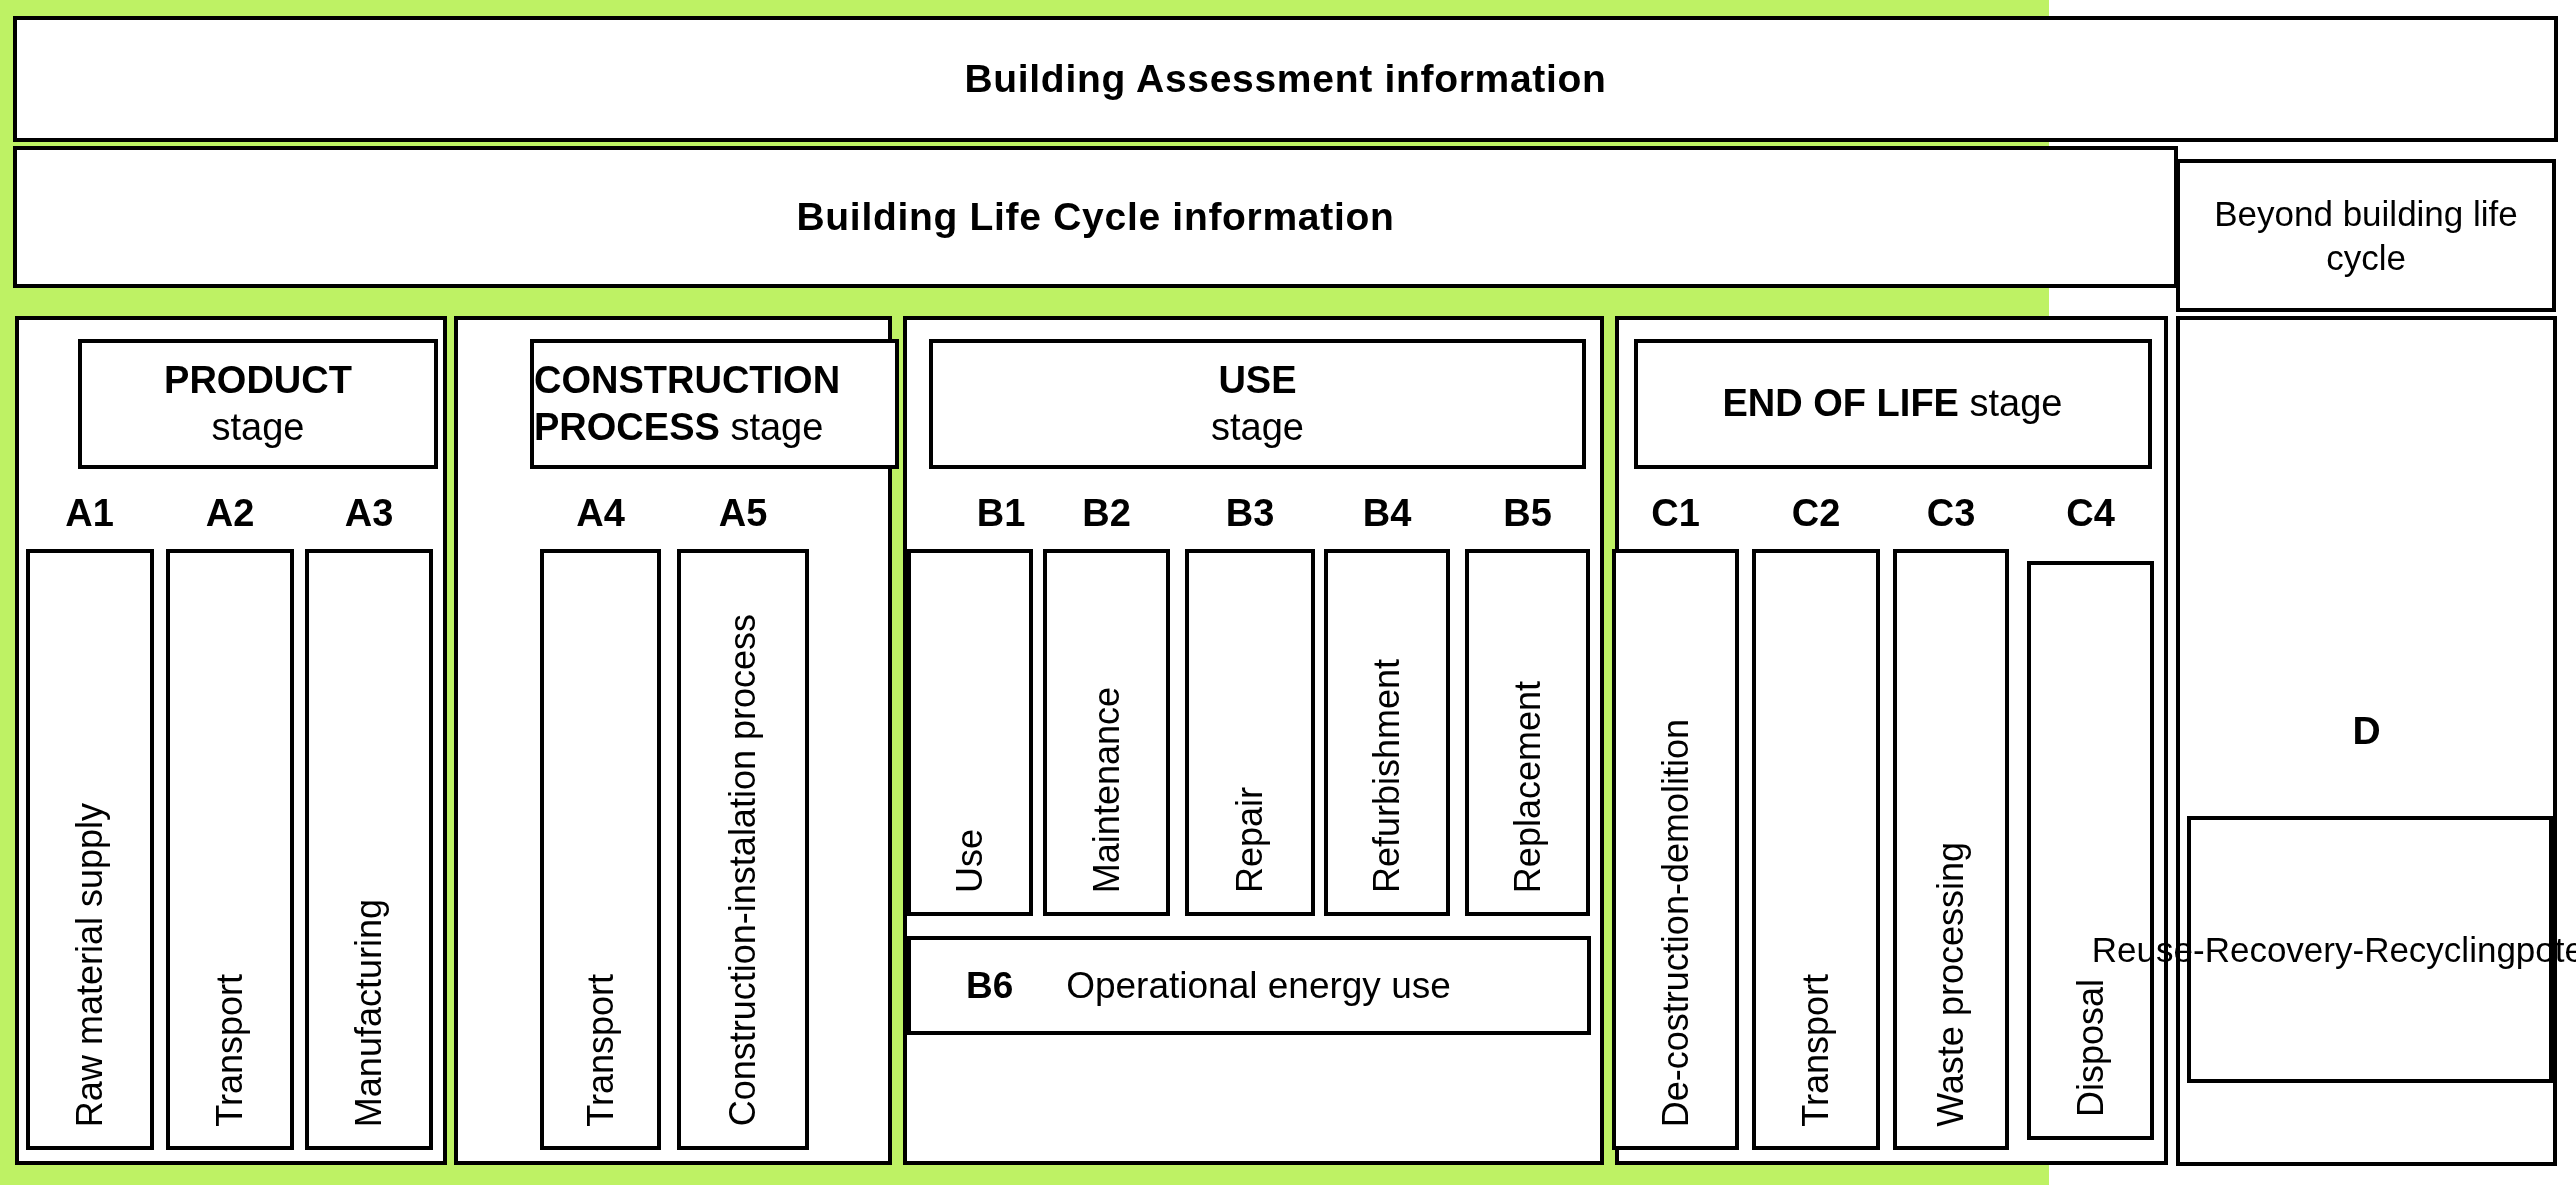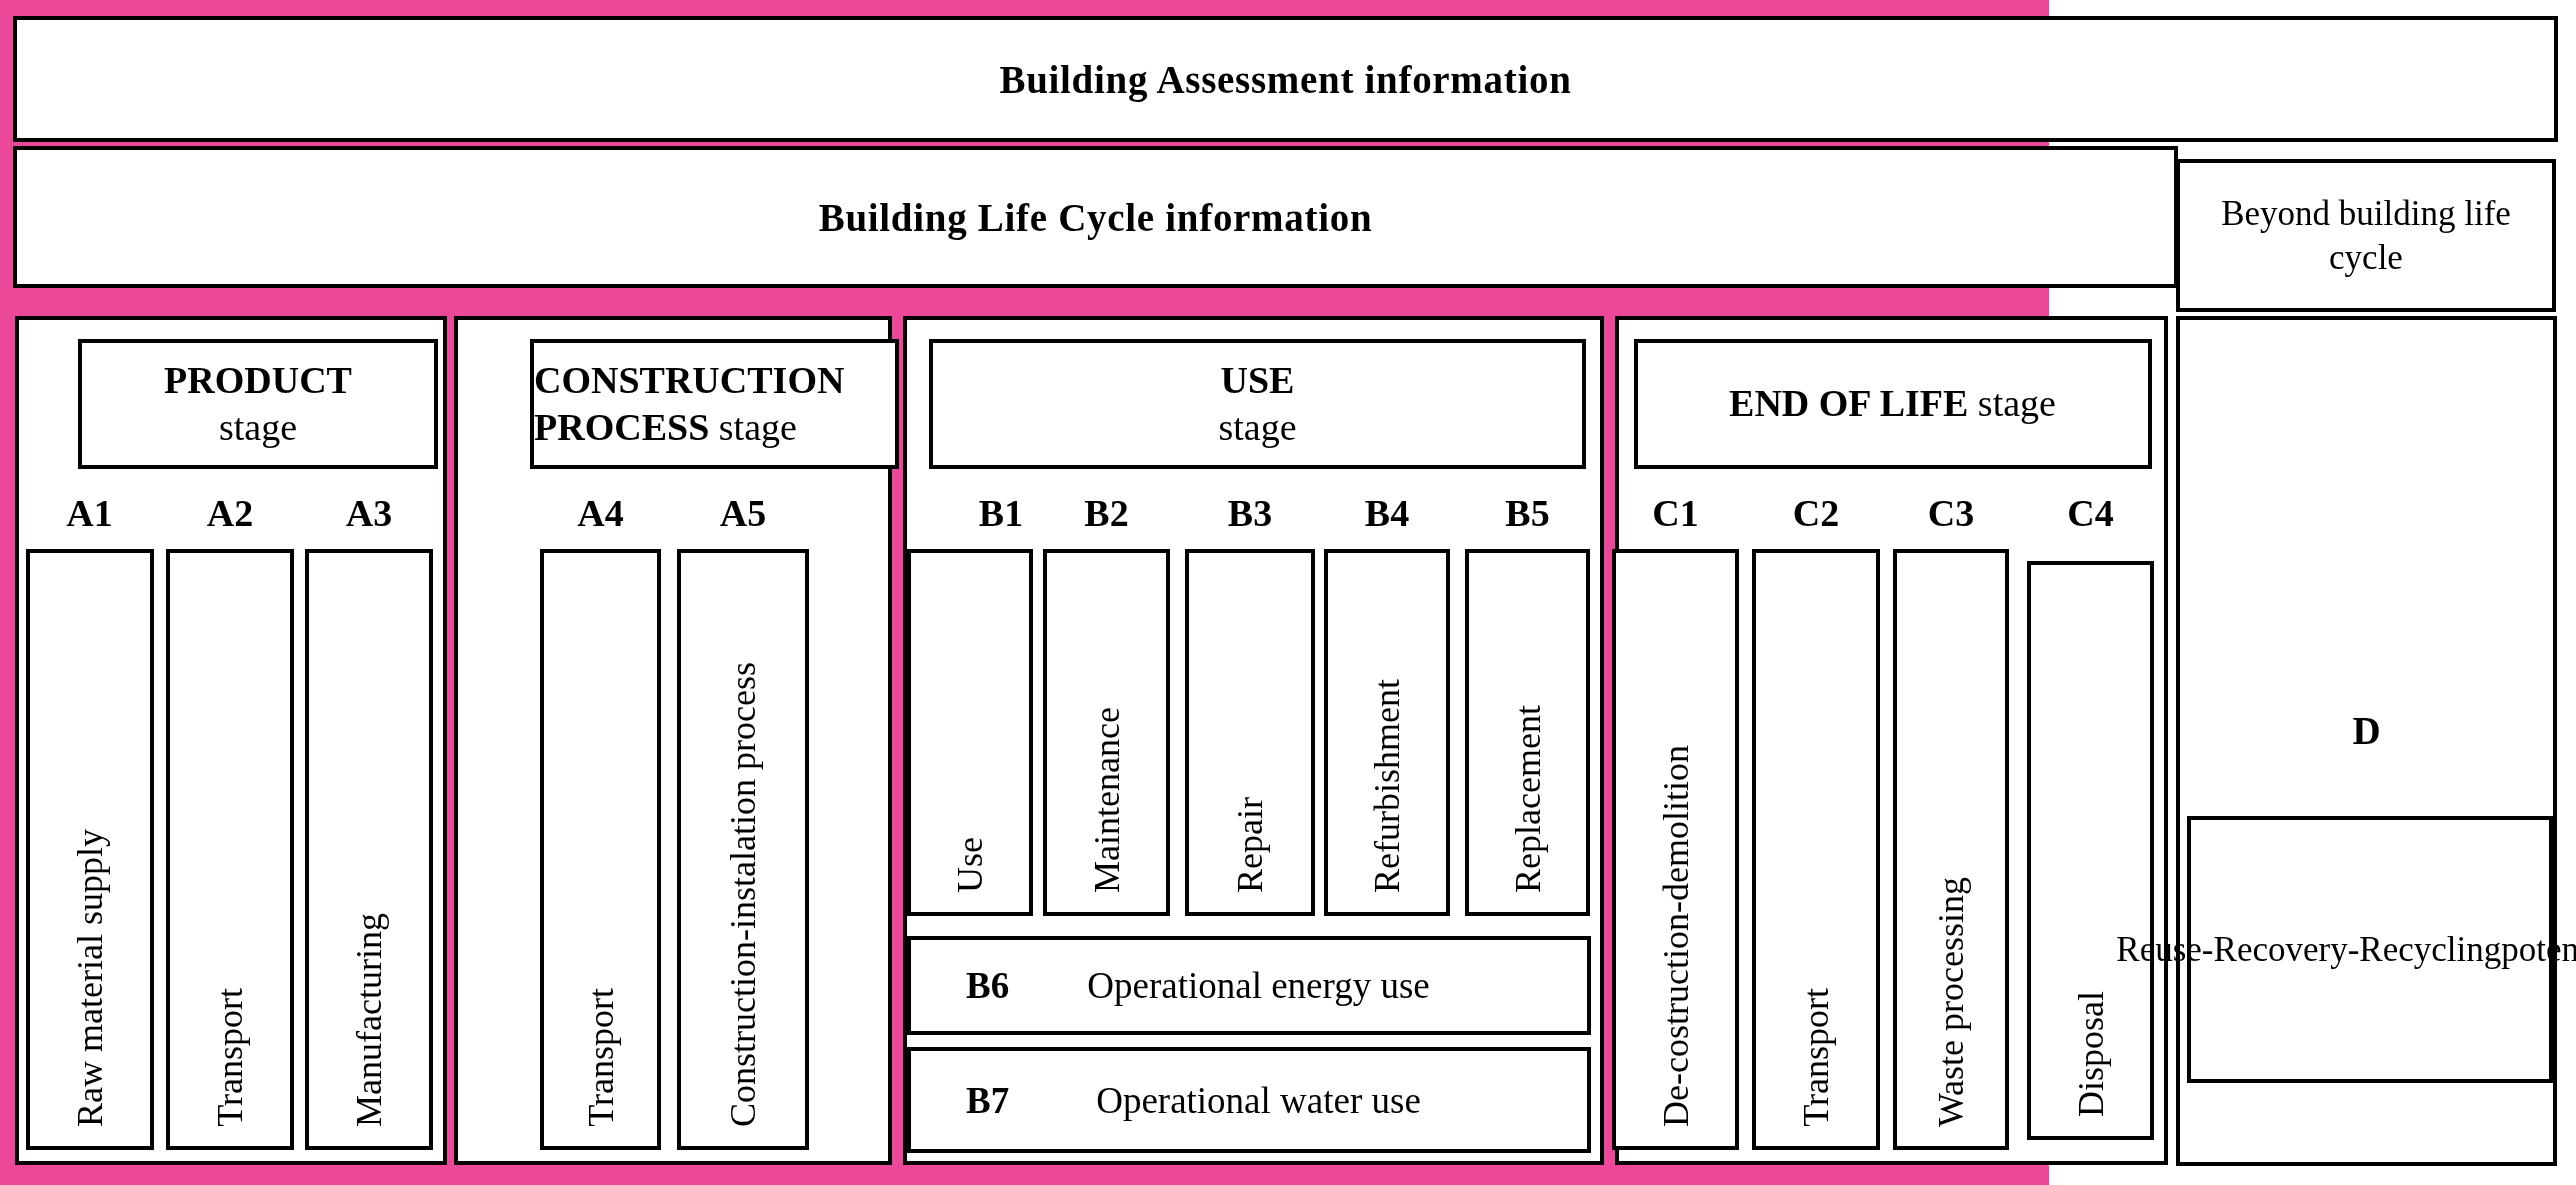--- a/index.html
+++ b/index.html
@@ -1,18 +1,18 @@
 <!DOCTYPE html>
 <html style="font-size:11px"><head>
 <meta charset="utf-8">
 <style>
   html,body{margin:0;padding:0;background:#fff;}
   .canvas{
-    position:relative;width:2049px;height:1185px;background:#ec4899;
-    font-family:Liberation Serif, serif;color:#000;
+    position:relative;width:2049px;height:1185px;background:#bef264;
+    font-family:Liberation Sans, sans-serif;color:#000;
   }
   .box{position:absolute;background:#fff;box-sizing:border-box;}
   .b7{border:4.8px solid #000;}
   .b6{border:4.1px solid #000;}
   .center{display:flex;align-items:center;justify-content:center;text-align:center;}
   .titletxt{font-size:39px;font-weight:bold;letter-spacing:0.7px;}
   .hdr{font-size:38px;line-height:47px;}
   .hdr .bold{font-weight:bold;}
   .collabel{position:absolute;font-size:38px;font-weight:bold;text-align:center;line-height:52px;height:52px;}
   .vcol{display:flex;align-items:flex-end;justify-content:center;padding-bottom:19.3px;}
@@ -99,24 +99,20 @@
     <span class="vtext">Refurbishment</span>
   </div>
   <div class="box b6 vcol" style="left:1465px;top:549px;width:125px;height:367px;">
     <span class="vtext">Replacement</span>
   </div>
 
   <div class="box b6 rowbox" style="left:907px;top:936px;width:684px;height:99px;">
     <span class="rowcode">B6</span>
     <span class="rowdesc">Operational energy use</span>
   </div>
-  <div class="box b6 rowbox" style="left:907px;top:1047px;width:684px;height:106px;">
-    <span class="rowcode">B7</span>
-    <span class="rowdesc">Operational water use</span>
-  </div>
 
   <div class="box b7" style="left:1615px;top:316px;width:553px;height:849px;">
     <div class="box b6 center hdr" style="left:14.5px;top:18.6px;width:518px;height:130px;">
       <div>
         <span class="bold">END OF LIFE</span>
         <span>stage</span>
       </div>
     </div>
   </div>
   <div class="collabel" style="left:1612px;top:487px;width:127px;">C1</div>

